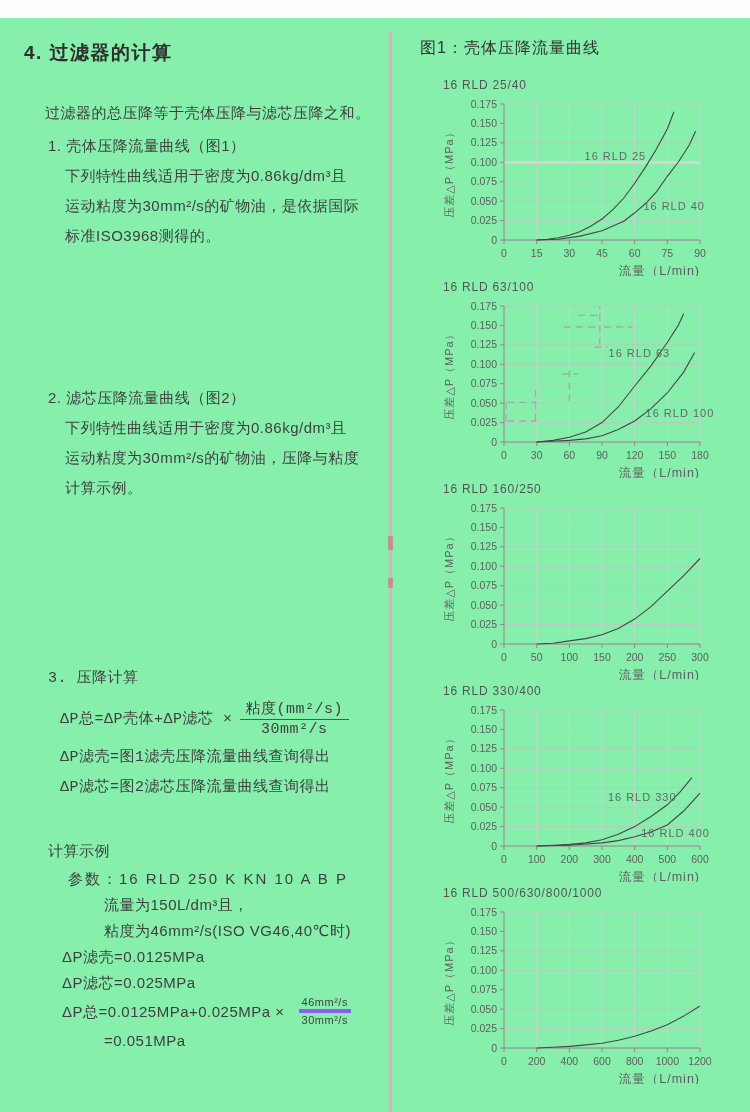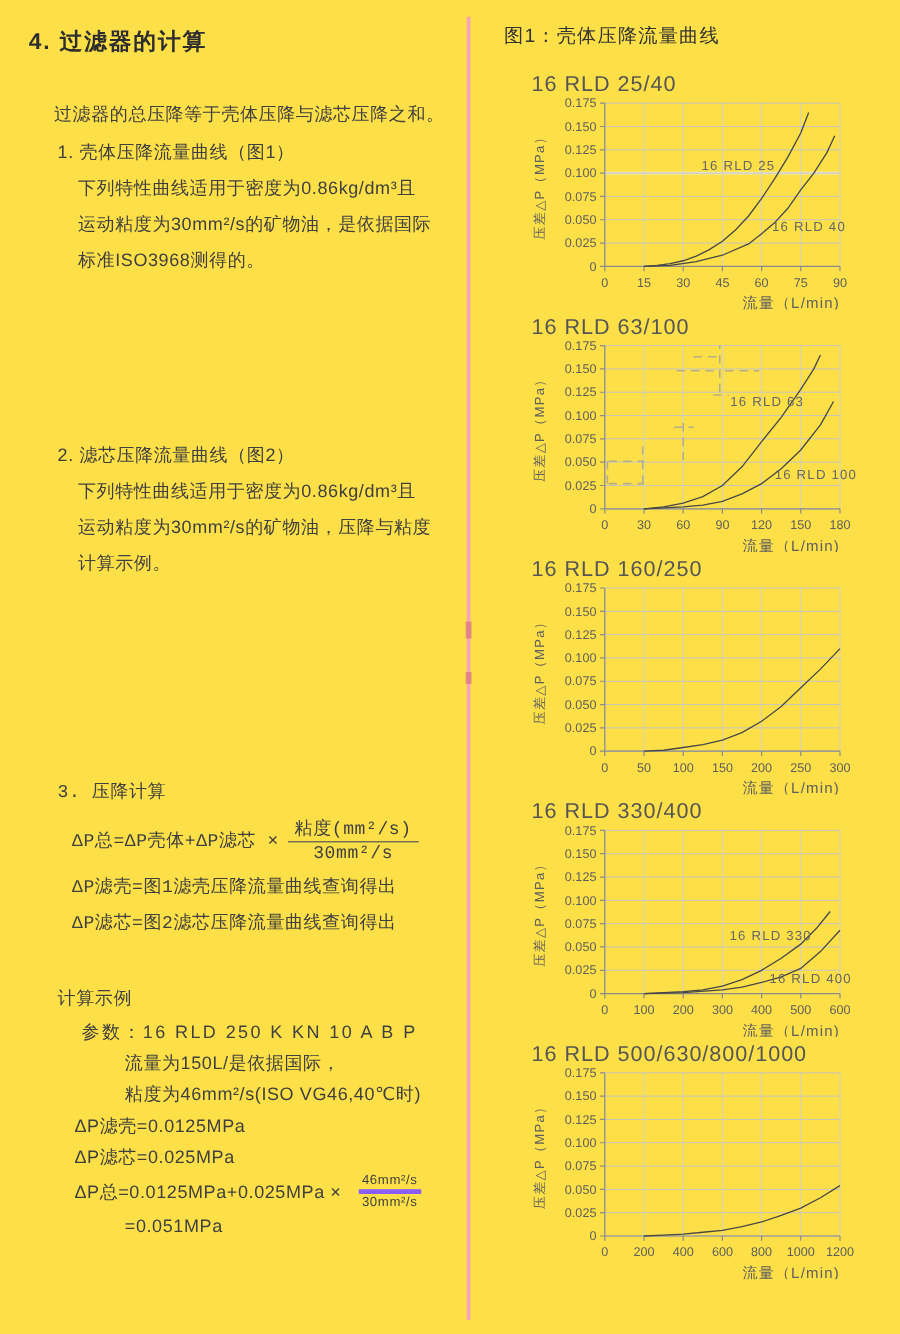--- a/index.html
+++ b/index.html
@@ -1,21 +1,21 @@
 <!DOCTYPE html>
 <html><head>
 <meta charset="utf-8">
 <style>
   * { margin:0; padding:0; box-sizing:border-box; }
   html,body { width:750px; height:1112px; }
   body {
     font-family:"Liberation Sans","DejaVu Sans",sans-serif;
     background:#fdfdfd; color:#3f3f3f; overflow:hidden; position:relative;
   }
-  .page { position:absolute; inset:0; background:#fde047; }
+  .page { position:absolute; inset:0; background:#86efac;margin-top:18px; }
 
   
   .doc-title { position:absolute; left:24px; top:22px; font-size:19px; color:#2e2e2e; letter-spacing:1.5px; }
   .intro { position:absolute; left:45px; top:86px; font-size:15px; letter-spacing:0.5px; }
   .section { position:absolute; font-size:15px; line-height:30px; letter-spacing:0.5px; }
   .section .s-head { }
   .section .s-lines { padding-left:17px; }
   #section1 { left:48px; top:113px; }
   #section2 { left:48px; top:365px; }
   #section3 { left:48px; top:646px;font-family:Liberation Mono, monospace; }
@@ -36,21 +36,21 @@
   .ex-result { padding-left:56px; line-height:28px; }
 
   
   .divider { position:absolute; left:389px; top:14px; width:3px; height:1086px; background:#f6a3bc; }
   .divider-smudge { position:absolute; left:388px; width:5px; background:#d4607e; opacity:.55; }
 
   
   .figure-title { position:absolute; left:420px; top:20px; font-size:16px; color:#333; letter-spacing:1px; }
   #charts { position:absolute; left:440px; top:60px; width:310px; }
   .chart-block { width:310px; height:202px; }
-  .chart-heading { font-size:18px; color:#555; letter-spacing:0.8px; height:20px; padding-left:3px; }
+  .chart-heading { font-size:12px; color:#555; letter-spacing:0.8px; height:20px; padding-left:3px; }
   .chart-svg { display:block; }
 </style>
 </head>
 <body>
 
 <div class="page">
 
   <h1 class="doc-title">4. 过滤器的计算</h1>
 
   <p class="intro">过滤器的总压降等于壳体压降与滤芯压降之和。</p>
@@ -84,21 +84,21 @@
     </div>
     <div class="s-lines" style="padding-left:12px">
       <div>ΔP滤壳=图1滤壳压降流量曲线查询得出</div>
       <div>ΔP滤芯=图2滤芯压降流量曲线查询得出</div>
     </div>
   </div>
 
   <div class="section" id="example">
     <div class="s-head">计算示例</div>
     <div class="ex-line ind-1">参数：16 RLD 250 K KN 10 A B P</div>
-    <div class="ex-line ind-2">流量为150L/是依据国际，</div>
+    <div class="ex-line ind-2">流量为150L/dm³且，</div>
     <div class="ex-line ind-2">粘度为46mm²/s(ISO VG46,40℃时)</div>
     <div class="ex-line ind-3">ΔP滤壳=0.0125MPa</div>
     <div class="ex-line ind-3">ΔP滤芯=0.025MPa</div>
     <div class="ex-total">
       <span>ΔP总=0.0125MPa+0.025MPa ×</span>
       <span class="frac small">
         <span class="num" style="display:block">46mm²/s</span>
         <span class="den" style="display:block">30mm²/s</span>
       </span>
     </div>

